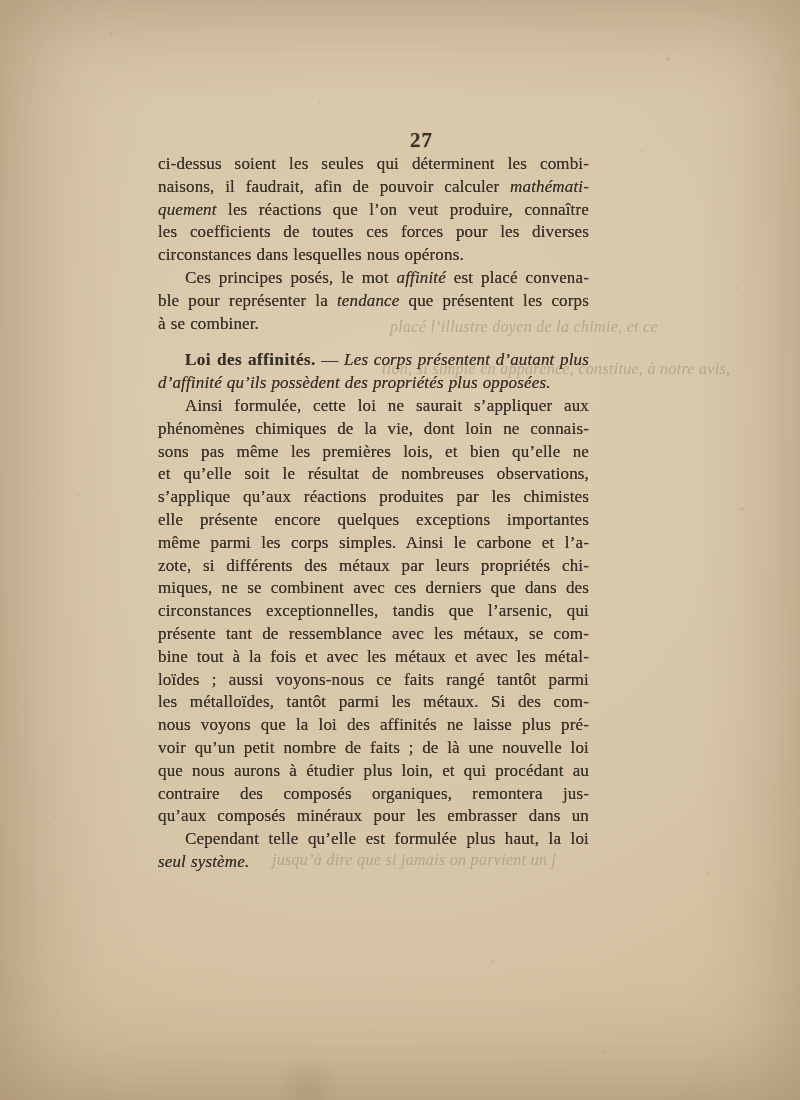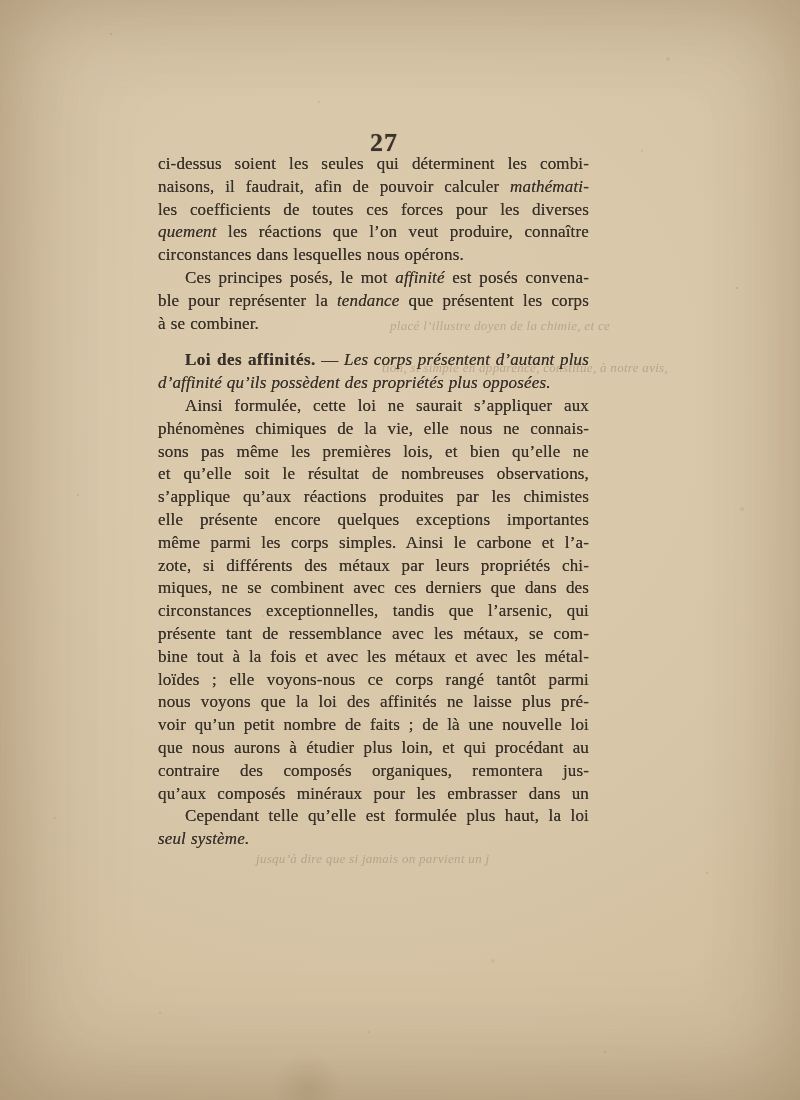--- a/index.html
+++ b/index.html
@@ -27,22 +27,22 @@
       110px 33px 0 0 rgba(120,95,62,.25), 318px 101px 0 0 rgba(120,95,62,.18),
       667px 58px 0 1px rgba(120,95,62,.12), 736px 287px 0 0 rgba(120,95,62,.22),
       77px 494px 0 0 rgba(120,95,62,.20), 741px 508px 0 1px rgba(120,95,62,.12),
       54px 817px 0 0 rgba(120,95,62,.18), 706px 872px 0 0 rgba(120,95,62,.20),
       159px 1012px 0 0 rgba(120,95,62,.18), 492px 960px 0 1px rgba(120,95,62,.10),
       604px 1051px 0 0 rgba(120,95,62,.20), 262px 615px 0 0 rgba(120,95,62,.14),
       641px 150px 0 0 rgba(120,95,62,.16), 368px 1031px 0 0 rgba(120,95,62,.16);
   }
   .pagenum {
     position: absolute;
-    top: 128px; left: 370px;
-    font-size: 26px; font-weight: bold;
+    top: 128px; left: 410px;
+    font-size: 21px; font-weight: bold;
     letter-spacing: 1px;
     color: #3b332a;
     text-shadow: 0 0 1px rgba(59,51,42,0.55);
   }
   .text-block {
     position: absolute;
     left: 158px; top: 153px;
     width: 431px;
     font-size: 17px;
     line-height: 22.8px;
@@ -57,64 +57,65 @@
     text-shadow: 0 0 0.5px rgba(56,49,40,0.85);
   }
   .line.nj { text-align-last: left; }
   .line.indent { text-indent: 27px; }
   .line.gap { margin-top: 14px; }
   .i { font-style: italic; }
   .b { font-weight: bold; letter-spacing: 0.5px; }
   .ghost {
     position: absolute;
     white-space: nowrap;
-    font-size: 13px;
+    font-size: 16px;
     font-style: italic;
     color: #7d6c54;
     opacity: 0.38;
     filter: blur(0.7px);
     letter-spacing: 0.3px;
     pointer-events: none;
   }
 </style>
 </head>
 <body>
 
 <div class="page" style="--paper: #d7c5a7; --paper-light: #ddccaf; --paper-dark: #ccb998; --ink: #38312a;">
   <div class="speckles"></div>
   <div id="ghost-layer">
       <div class="ghost" style="top: 318px; left: 390px;">placé l’illustre doyen de la chimie, et ce</div>
       <div class="ghost" style="top: 360px; left: 382px;">tion, si simple en apparence, constitue, à notre avis,</div>
-      <div class="ghost" style="top: 851px; left: 256px;">jusqu’à dire que si jamais on parvient un j</div>
+      <div class="ghost" style="top: 851px; left: 272px;">jusqu’à dire que si jamais on parvient un j</div>
     </div>
   <div class="pagenum">27</div>
   <div class="text-block" id="text-block">
       <div class="line"><span>ci-dessus soient les seules qui déterminent les combi-</span></div>
       <div class="line"><span>naisons, il faudrait, afin de pouvoir calculer </span><span class="i">mathémati-</span></div>
+      <div class="line"><span class="i">quement</span><span> les réactions que l’on veut produire, connaître</span></div>
       <div class="line"><span>les coefficients de toutes ces forces pour les diverses</span></div>
-      <div class="line"><span class="i">quement</span><span> les réactions que l’on veut produire, connaître</span></div>
       <div class="line nj"><span>circonstances dans lesquelles nous opérons.</span></div>
-      <div class="line indent"><span>Ces principes posés, le mot </span><span class="i">affinité</span><span> est posés convena-</span></div>
+      <div class="line indent"><span>Ces principes posés, le mot </span><span class="i">affinité</span><span> est placé convena-</span></div>
       <div class="line"><span>ble pour représenter la </span><span class="i">tendance</span><span> que présentent les corps</span></div>
       <div class="line nj"><span>à se combiner.</span></div>
       <div class="line indent gap"><span class="b">Loi des affinités.</span><span> — </span><span class="i">Les corps présentent d’autant plus</span></div>
       <div class="line nj"><span class="i">d’affinité qu’ils possèdent des propriétés plus opposées.</span></div>
       <div class="line indent"><span>Ainsi formulée, cette loi ne saurait s’appliquer aux</span></div>
-      <div class="line"><span>phénomènes chimiques de la vie, elle nous ne connais-</span></div>
+      <div class="line"><span>phénomènes chimiques de la vie, dont loin ne connais-</span></div>
       <div class="line"><span>sons pas même les premières lois, et bien qu’elle ne</span></div>
       <div class="line"><span>et qu’elle soit le résultat de nombreuses observations,</span></div>
       <div class="line"><span>s’applique qu’aux réactions produites par les chimistes</span></div>
       <div class="line"><span>elle présente encore quelques exceptions importantes</span></div>
       <div class="line"><span>même parmi les corps simples. Ainsi le carbone et l’a-</span></div>
       <div class="line"><span>zote, si différents des métaux par leurs propriétés chi-</span></div>
       <div class="line"><span>miques, ne se combinent avec ces derniers que dans des</span></div>
       <div class="line"><span>circonstances exceptionnelles, tandis que l’arsenic, qui</span></div>
       <div class="line"><span>présente tant de ressemblance avec les métaux, se com-</span></div>
       <div class="line"><span>bine tout à la fois et avec les métaux et avec les métal-</span></div>
-      <div class="line"><span>loïdes ; elle voyons-nous ce corps rangé tantôt parmi</span></div>
+      <div class="line"><span>loïdes ; aussi voyons-nous ce faits rangé tantôt parmi</span></div>
+      <div class="line"><span>les métalloïdes, tantôt parmi les métaux. Si des com-</span></div>
       <div class="line"><span>nous voyons que la loi des affinités ne laisse plus pré-</span></div>
       <div class="line"><span>voir qu’un petit nombre de faits ; de là une nouvelle loi</span></div>
       <div class="line"><span>que nous aurons à étudier plus loin, et qui procédant au</span></div>
       <div class="line"><span>contraire des composés organiques, remontera jus-</span></div>
       <div class="line"><span>qu’aux composés minéraux pour les embrasser dans un</span></div>
       <div class="line indent"><span>Cependant telle qu’elle est formulée plus haut, la loi</span></div>
       <div class="line nj"><span class="i">seul système.</span></div>
     </div>
   <div class="vignette"></div>
 </div>

